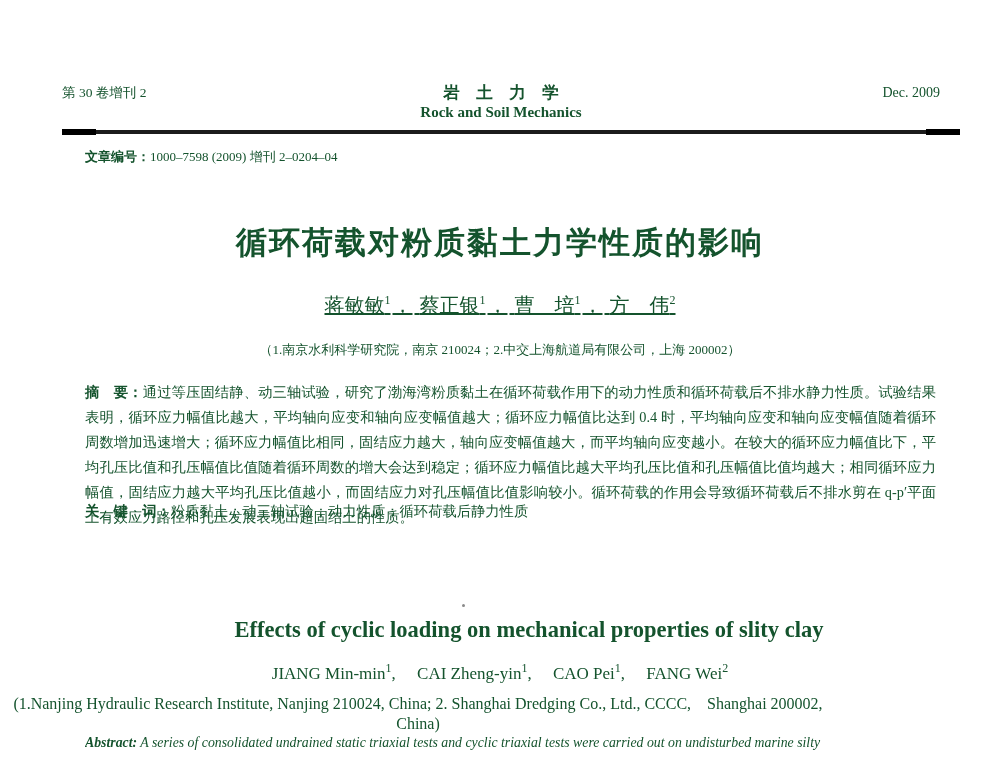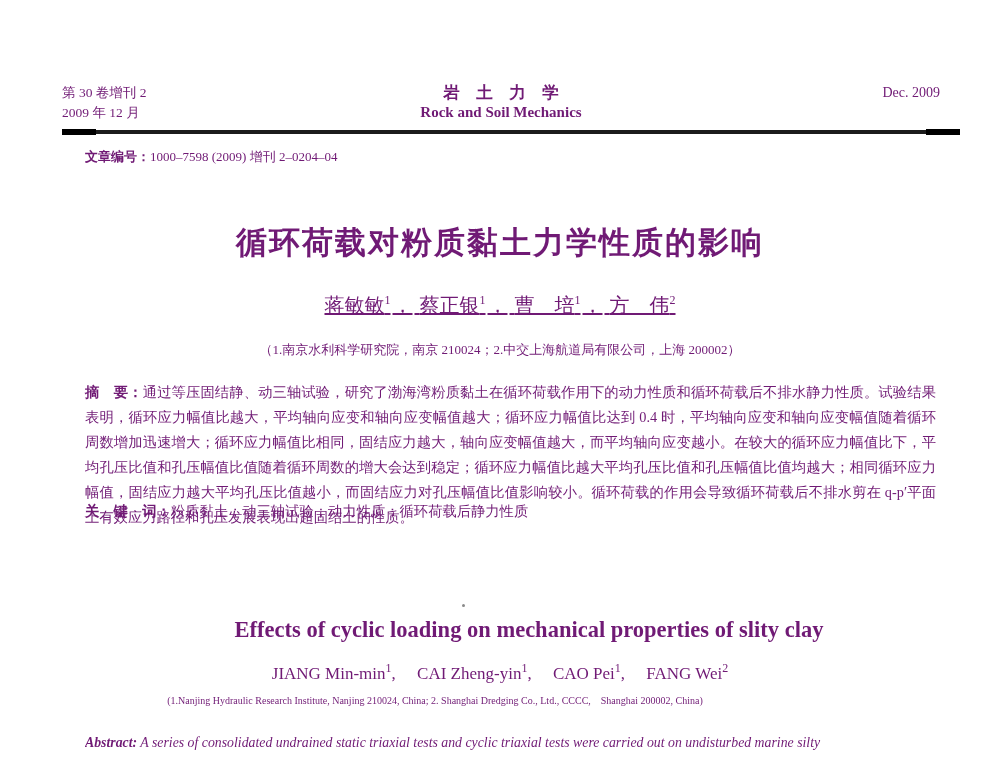--- a/index.html
+++ b/index.html
@@ -1,18 +1,18 @@
 <!DOCTYPE html>
 <html><head>
 <meta charset="utf-8">
 <style>
   html,body{margin:0;padding:0;background:#ffffff;}
   .page{
     position:relative;width:1000px;height:760px;background:#ffffff;
-    overflow:hidden;color:#701a75;
+    overflow:hidden;color:#14532d;
     font-family:"Liberation Serif","DejaVu Serif",serif;
   }
   
   .masthead{position:absolute;top:83px;left:62px;width:878px;display:flex;}
   .mast-left{flex:1;text-align:left;font-size:13.5px;line-height:20px;}
   .mast-center{flex:1.2;text-align:center;}
   .mast-right{flex:1;text-align:right;font-size:14px;line-height:20px;}
   .jtitle-cn{font-size:16.5px;line-height:19px;font-weight:600;}
   .jtitle-en{font-size:15px;line-height:21px;font-weight:700;}
   
@@ -39,34 +39,33 @@
   .kw-line .lbl{font-weight:700;}
   .clc-line{position:absolute;top:559px;left:85px;font-size:14.3px;}
   .clc-line .lbl{font-weight:700;}
   .clc-line .gap{display:inline-block;width:62px;}
   .speck{position:absolute;top:604px;left:462px;width:3px;height:3px;background:#8a8a8a;border-radius:50%;}
   
   .en-title{position:absolute;top:617px;left:0;width:1000px;text-align:center;
     font-size:22.5px;font-weight:700;margin:0;padding-left:29px;}
   .en-authors{position:absolute;top:661px;left:0;width:1000px;text-align:center;font-size:17px;}
   .en-authors .sep{margin-right:17px;}
-  .en-affil{position:absolute;top:694px;left:17px;width:836px;text-align:center;font-size:10px;}
+  .en-affil{position:absolute;top:694px;left:0;width:836px;text-align:center;font-size:16px;}
   .en-abstract{position:absolute;top:735px;left:85px;width:870px;
     font-size:13.8px;white-space:nowrap;overflow:hidden;font-style:italic;}
   .en-abstract .lbl{font-weight:700;}
 </style>
 </head>
 <body>
 
 <div class="page">
 
   <div class="masthead">
     <div class="mast-left">
       <div>第 30 卷增刊 2</div>
-      <div>2009 年 12 月</div>
     </div>
     <div class="mast-center">
       <div class="jtitle-cn">岩　土　力　学</div>
       <div class="jtitle-en">Rock and Soil Mechanics</div>
     </div>
     <div class="mast-right">
       <div>Dec.  2009</div>
     </div>
   </div>
 

